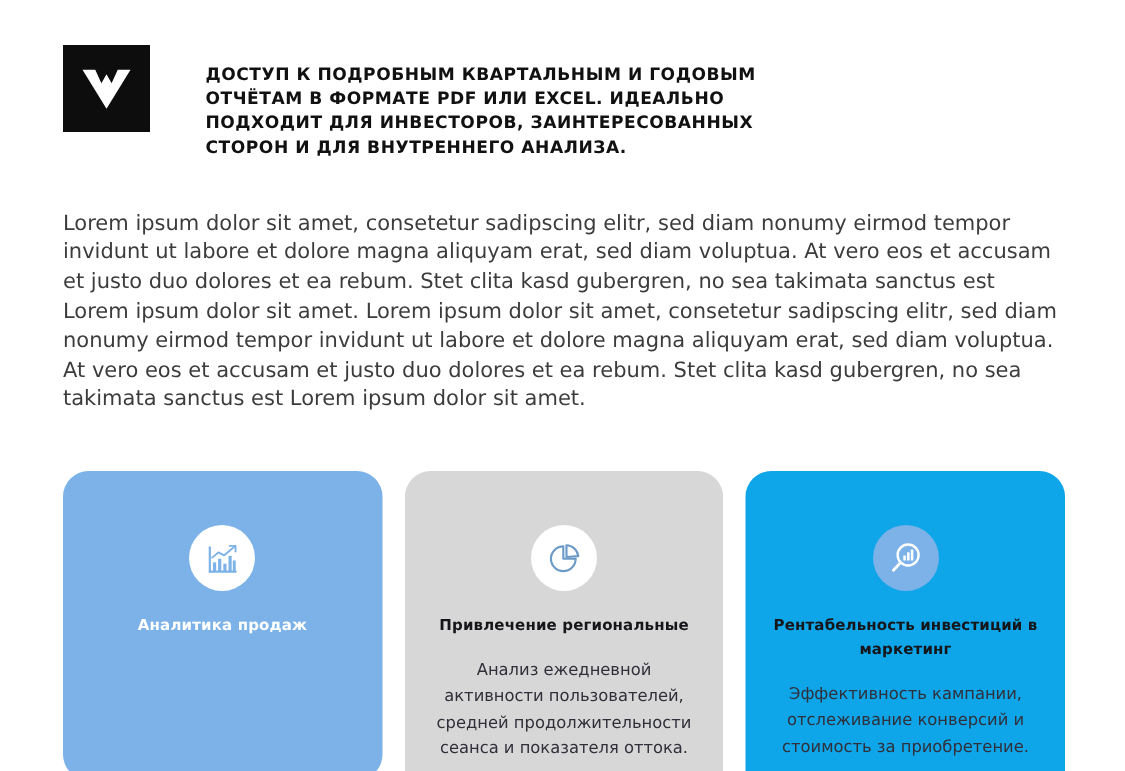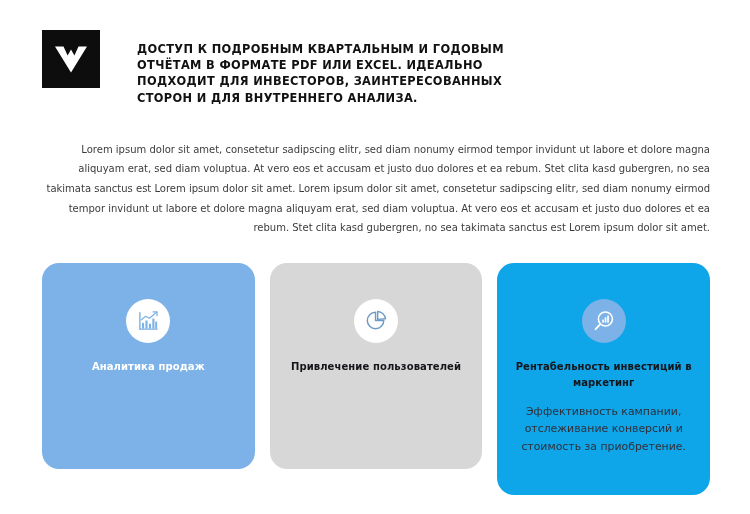--- a/index.html
+++ b/index.html
@@ -47,25 +47,25 @@
     font-weight: bold;
     letter-spacing: 0.35px;
     color: #111111;
     text-transform: uppercase;
     max-width: 380px;
     padding-top: 5px;
   }
 
   
   .intro {
-    margin: 26px 40px 0 42px;
-    font-size: 10px;
+    margin: 26px 40px 12px 42px;
+    font-size: 14px;
     line-height: 19.6px;
     color: #3c3c3c;
-    text-align: right;
+    text-align: left;
     max-width: 672px;
   }
 
   
   .cards {
     display: flex;
     gap: 15px;
     padding: 25px 40px 0 42px;
     align-items: flex-start;
   }
@@ -164,21 +164,22 @@
 
     <div class="card card--gray">
       <div class="card-icon card-icon--onwhite">
         <span>
           <svg width="23" height="23" viewBox="0 0 24 24" aria-hidden="true">
             <path d="M11 3.4 A8.6 8.6 0 1 0 19.6 12 L11 12 Z" fill="none" stroke="#6d9bc8" stroke-width="1.5" stroke-linejoin="round"></path>
             <path d="M13.2 2.6 A8.6 8.6 0 0 1 21.4 10.2 L13.2 10.8 Z" fill="none" stroke="#6d9bc8" stroke-width="1.5" stroke-linejoin="round"></path>
           </svg>
         </span>
       </div>
-      <h3 class="card-title">Привлечение пользователей</h3>
+      <h3 class="card-title">Привлечение региональные</h3>
+      <p class="card-desc">Анализ ежедневной активности пользователей, средней продолжительности сеанса и показателя оттока.</p>
     </div>
 
     <div class="card card--light">
       <div class="card-icon card-icon--onblue">
         <span>
           <svg width="24" height="24" viewBox="0 0 24 24" aria-hidden="true">
             <circle cx="13.4" cy="10.0" r="7.0" fill="none" stroke="#ffffff" stroke-width="1.6"></circle>
             <path d="M8.3 15.2 L3.6 20.2" stroke="#ffffff" stroke-width="1.9" stroke-linecap="round"></path>
             <g fill="#ffffff">
               <rect x="10.2" y="10.4" width="1.7" height="3.3" rx="0.4"></rect>

